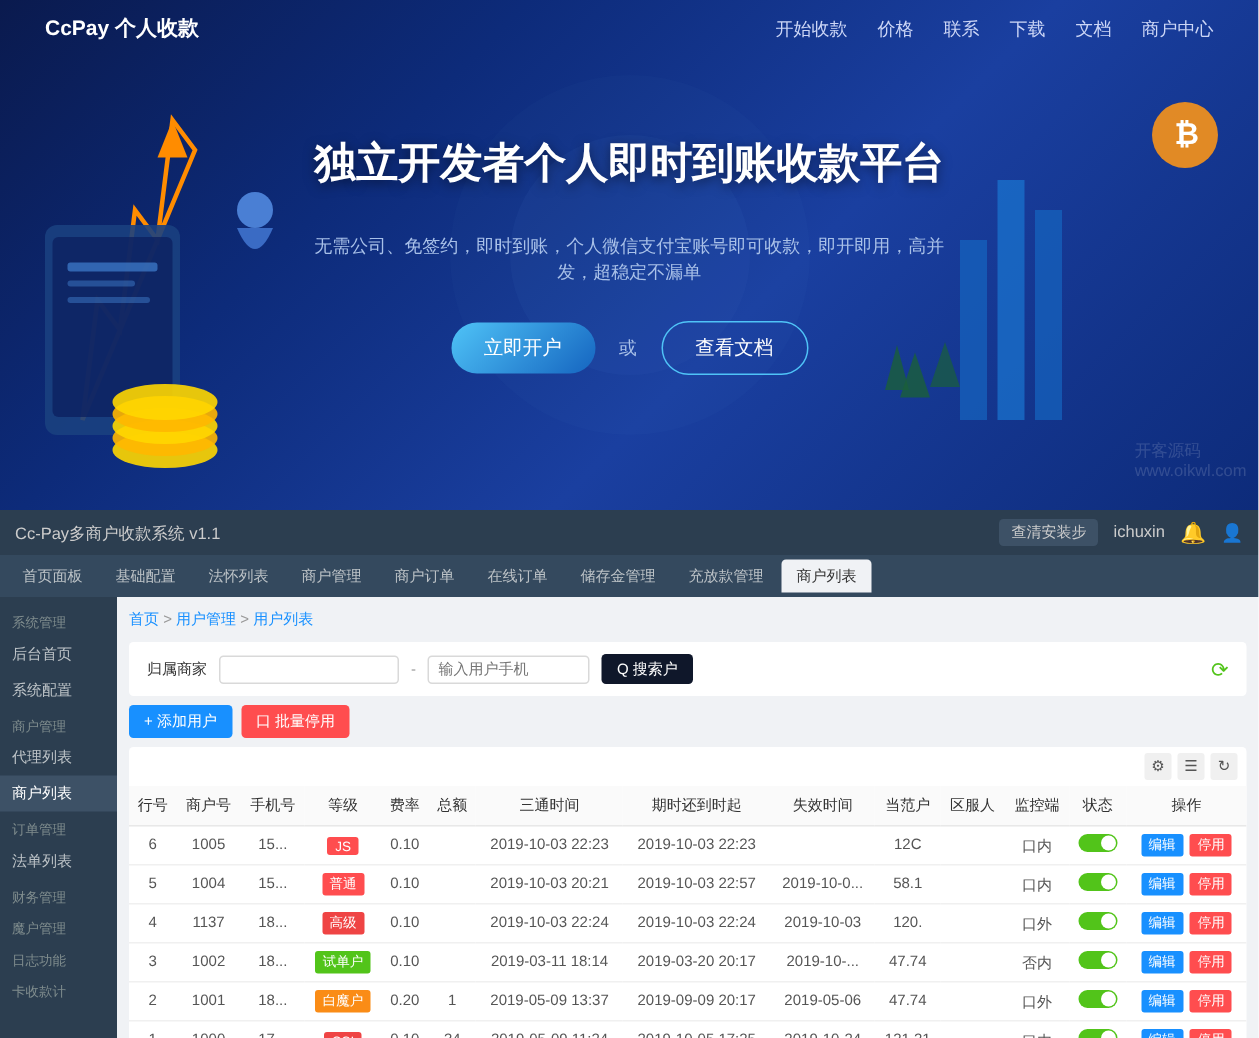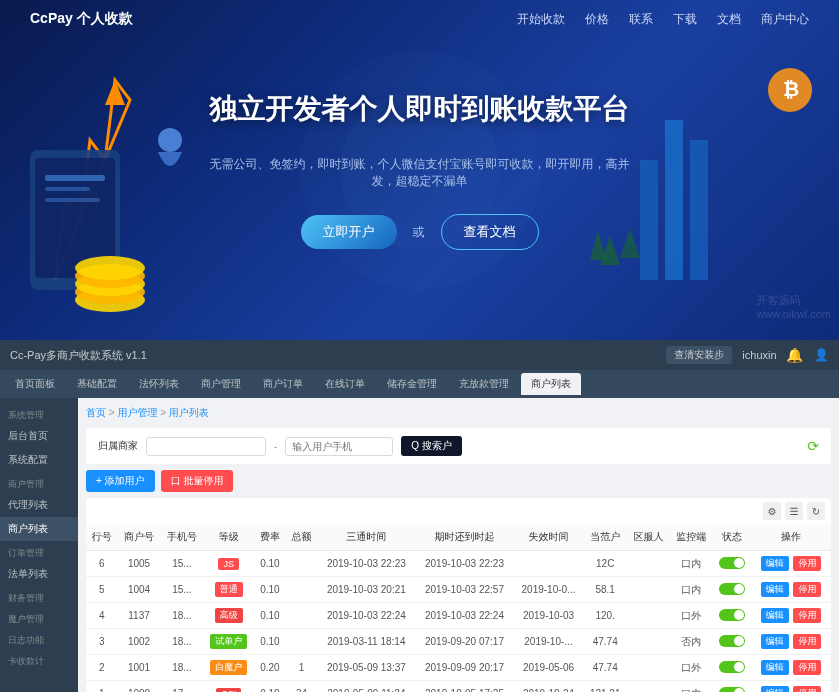--- a/index.html
+++ b/index.html
@@ -597,21 +597,21 @@
     </td>
   </tr>
               <tr>
     <td>3</td>
     <td>1002</td>
     <td>18...</td>
     <td><span class="badge badge-green">试单户</span></td>
     <td>0.10</td>
     <td></td>
     <td>2019-03-11 18:14</td>
-    <td>2019-09-20 07:17</td>
+    <td>2019-03-20 20:17</td>
     <td>2019-10-...</td>
     <td>47.74</td>
     <td></td>
     <td>否内</td>
     <td><span class="toggle toggle-on"></span></td>
     <td>
       <span class="tbl-btn tbl-btn-blue">编辑</span>
       <span class="tbl-btn tbl-btn-red">停用</span>
     </td>
   </tr>

